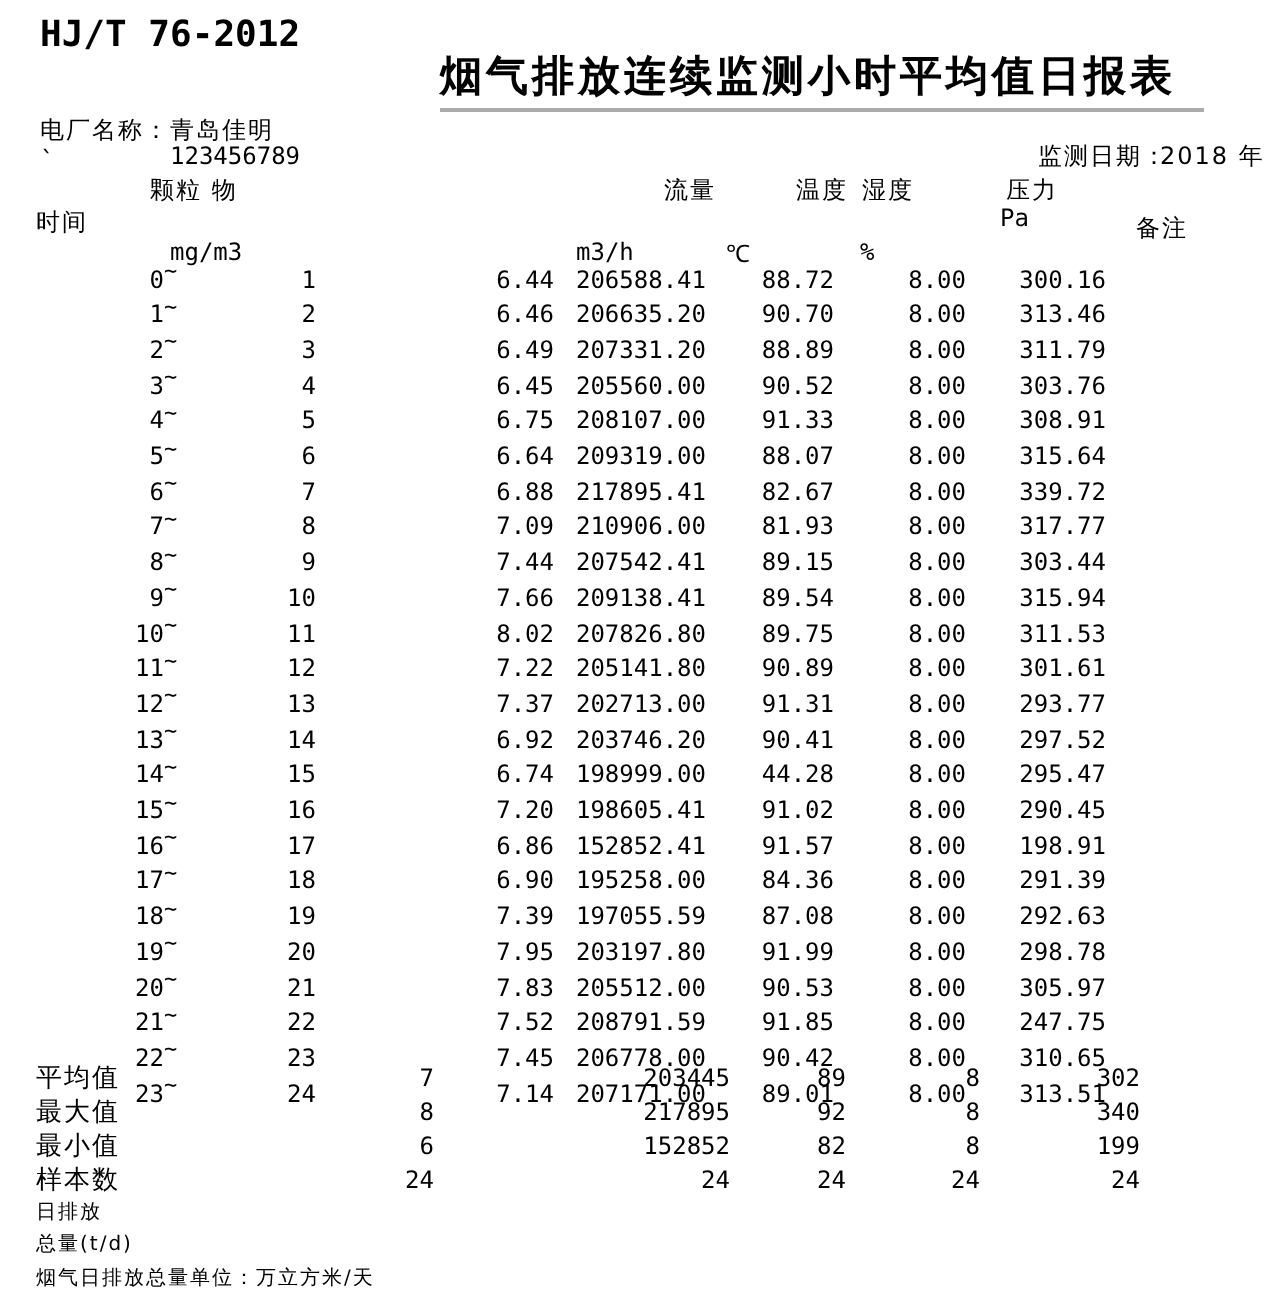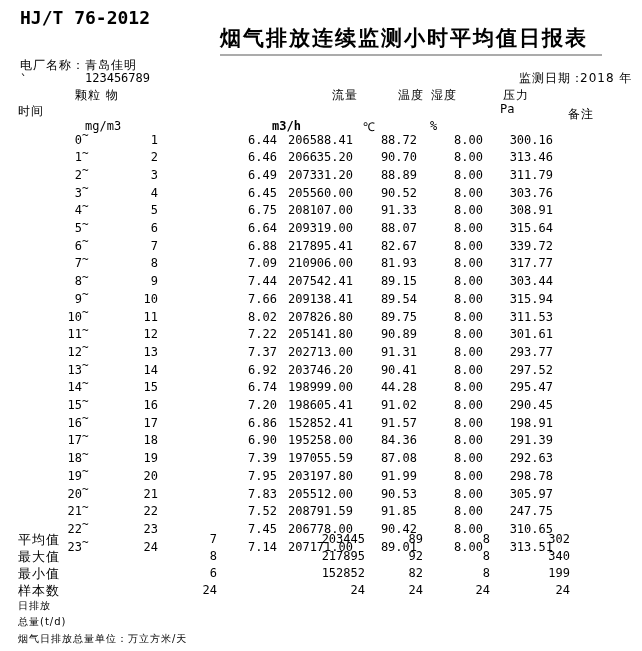--- a/index.html
+++ b/index.html
@@ -45,21 +45,21 @@
 
   <div class="abs cjk" style="left:38px; top:87px;margin-left:37px;">颗粒 物</div>
   <div class="abs cjk" style="left:332px; top:87px;">流量</div>
   <div class="abs cjk" style="left:398px; top:87px;font-family:Liberation Serif, serif;">温度</div>
   <div class="abs cjk" style="left:431px; top:87px;">湿度</div>
   <div class="abs cjk" style="left:503px; top:87px;">压力</div>
   <div class="abs cjk" style="left:18px; top:103px;">时间</div>
   <div class="abs cjk" style="left:568px; top:106px;">备注</div>
 
   <div class="abs num" style="left:85px; top:119px;">mg/m3</div>
-  <div class="abs num" style="left:272px; top:119px;font-weight:bold;">m3/h</div>
+  <div class="abs num" style="left:288px; top:119px;">m3/h</div>
   <div class="abs num" style="left:363px; top:118px;">℃</div>
   <div class="abs num" style="left:430px; top:119px;">%</div>
   <div class="abs num" style="left:500px; top:102px;">Pa</div>
 
   <table class="hour-table abs" style="left:0; top:131px;">
     <colgroup>
       <col style="width:82px">
         <col style="width:16px">
         <col style="width:60px">
       <col style="width:119px">

